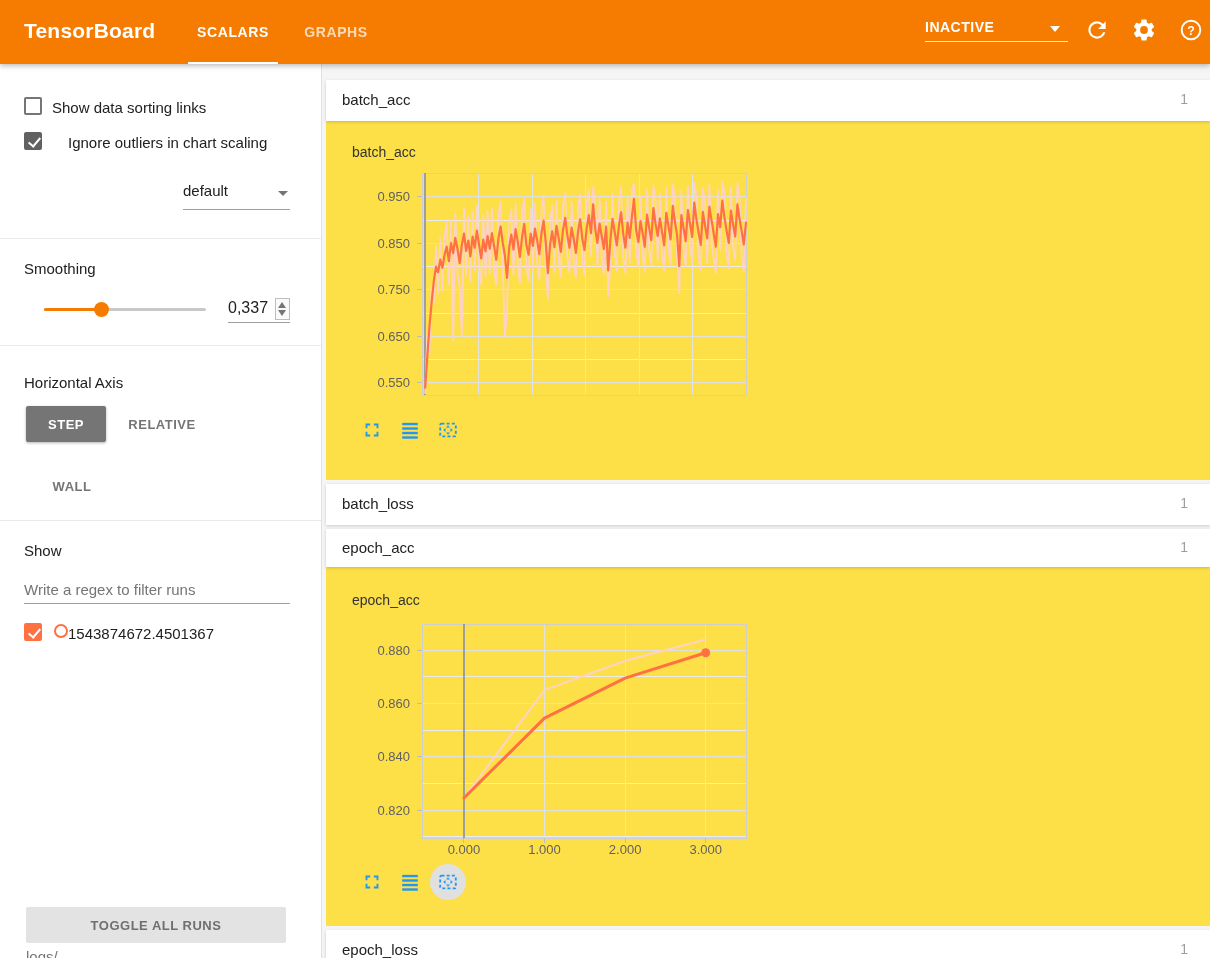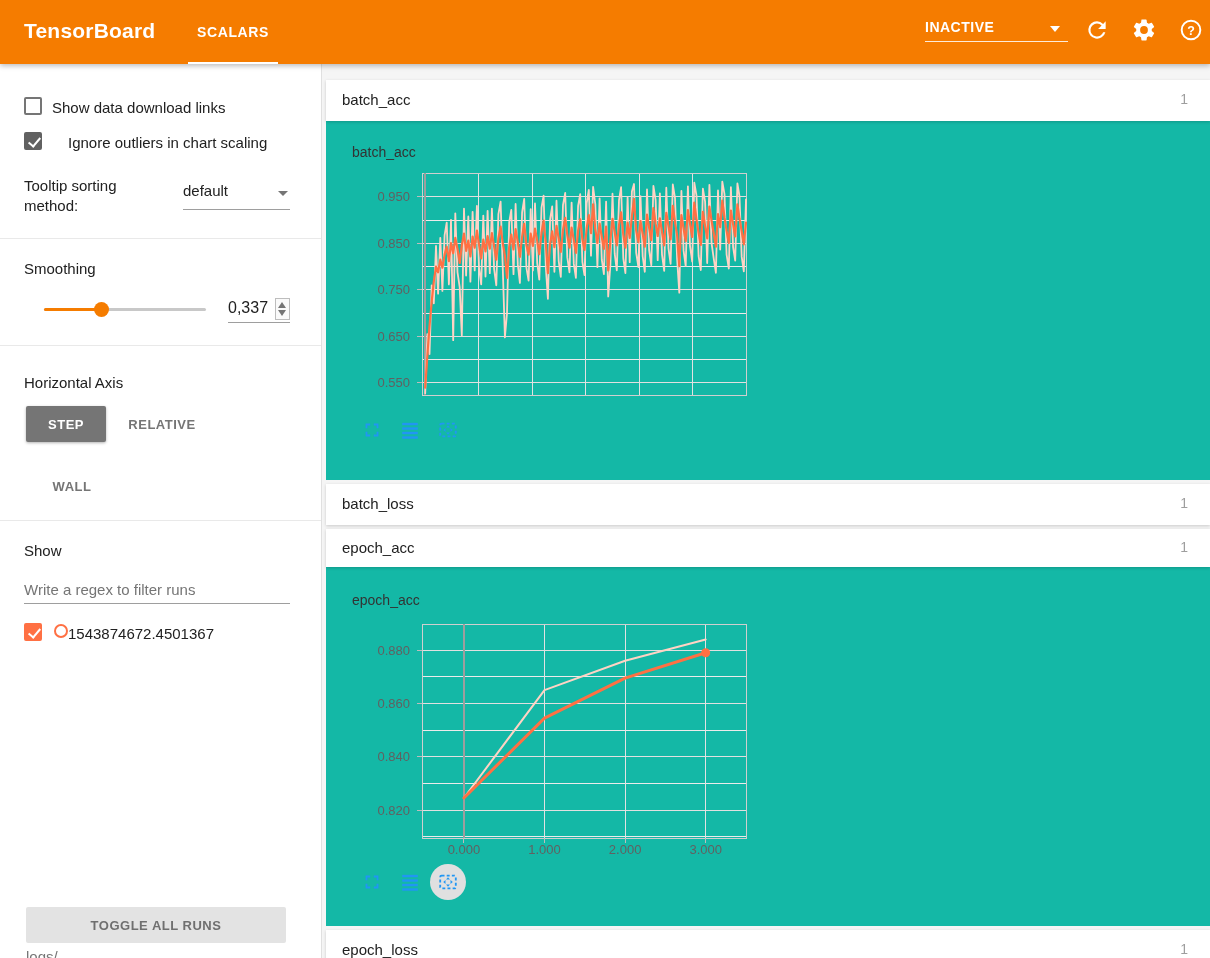--- a/index.html
+++ b/index.html
@@ -59,21 +59,21 @@
     border-bottom:1px solid #9e9e9e; font-size:15px; color:#212121; outline:none; background:transparent;
     font-family:"Liberation Sans",sans-serif; }
   .run-filter::placeholder { color:#757575; opacity:1; }
   .swatch { position:absolute; left:54px; top:624px; width:14px; height:14px; border:2px solid #ff7043; border-radius:50%; }
   .toggle-all { position:absolute; left:26px; top:907px; width:260px; height:36px; background:#e3e3e3;
     color:#6f6f6f; font-size:13px; font-weight:bold; letter-spacing:.5px; border:none; border-radius:2px; cursor:pointer; }
   .logs { position:absolute; left:26px; top:948px; font-size:15px; color:#757575; }
 
   
   .main { position:absolute; left:322px; top:64px; width:888px; height:894px; background:#f5f5f5; overflow:hidden; }
-  .card { position:absolute; left:4px; width:884px; background:#14b8a6;text-align:right; }
+  .card { position:absolute; left:4px; width:884px; background:#fde047;text-align:right; }
   .cat-header { position:relative; height:41px; background:#fff; cursor:pointer;
     box-shadow:0 1px 3px rgba(0,0,0,.18); }
   .cat-label { position:absolute; left:16px; top:11px; font-size:15px; color:#212121; }
   .cat-count { position:absolute; right:22px; top:11px; font-size:14px; color:#9e9e9e; }
   .chart-title { position:absolute; left:26px; font-size:14px; color:#333; }
   .chart-svg { position:absolute; left:10px; }
   .toolbar { position:absolute; left:34px; display:flex; align-items:center; gap:14px; }
   .ticon { width:24px; height:24px; cursor:pointer; display:flex; align-items:center; justify-content:center; }
   .ticon svg { width:22px; height:22px; }
   .ticon-circle { width:36px; height:36px; border-radius:50%; background:#e0e0e0; display:flex;
@@ -84,20 +84,23 @@
 
 <div class="page">
 
   <div class="header">
     <div class="app-title">TensorBoard</div>
 
     <div class="tab tab-scalars active">
       <span>SCALARS</span>
       <div class="tab-underline"></div>
     </div>
+    <div class="tab tab-graphs inactive">
+      <span>GRAPHS</span>
+    </div>
 
     <div class="status-dd">
       <span class="val">INACTIVE</span>
       <span class="caret-w"></span>
     </div>
 
     <div class="hicon" style="left:1084px;">
       <svg viewBox="0 0 24 24" fill="#fff">
           <path d="M17.65 6.35A7.96 7.96 0 0 0 12 4a8 8 0 1 0 7.73 10h-2.08A6 6 0 1 1 12 6c1.66 0 3.14.69 4.22 1.78L13 11h7V4l-2.35 2.35z"></path>
         </svg>
@@ -111,26 +114,25 @@
       <svg viewBox="0 0 24 24">
           <circle cx="12" cy="12" r="8.6" fill="none" stroke="#fff" stroke-width="1.8"></circle>
           <text x="12" y="16.2" text-anchor="middle" font-size="11.5" font-weight="bold" fill="#fff" font-family="Liberation Sans, sans-serif">?</text>
         </svg>
     </div>
   </div>
 
   <div class="sidebar">
 
     <div class="cb" style="left:24px; top:33px;"></div>
-    <div class="sb-label clip" style="left:52px; top:35px;">Show data download links</div>
+    <div class="sb-label clip" style="left:52px; top:35px;">Show data sorting links</div>
 
     <div class="cb checked" style="left:24px; top:68px;"></div>
     <div class="sb-label clip" style="left:52px; top:70px;margin-left:16px;">Ignore outliers in chart scaling</div>
 
-    <div class="sb-label" style="left:24px; top:112px; width:130px; white-space:normal; line-height:20px;">Tooltip sorting method:</div>
     <div class="dd" style="left:183px; top:118px; width:107px; height:28px;">
       <span class="val">default</span>
       <span class="caret-g" style="right:2px; top:9px;"></span>
     </div>
 
     <div class="divider" style="top:174px;"></div>
 
     <div class="sb-label" style="left:24px; top:196px;">Smoothing</div>
     <div class="slider-track" style="top:244px;">
       <div class="slider-fill" style="width:57px;"></div>

